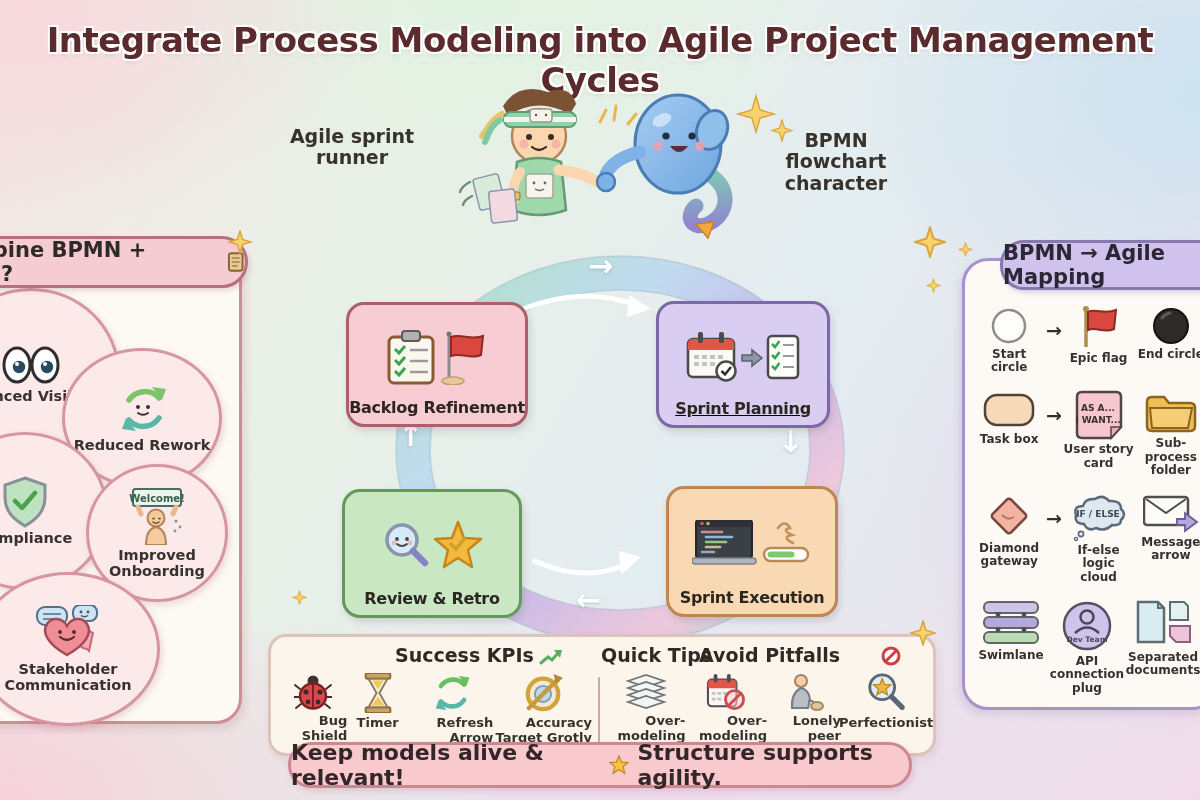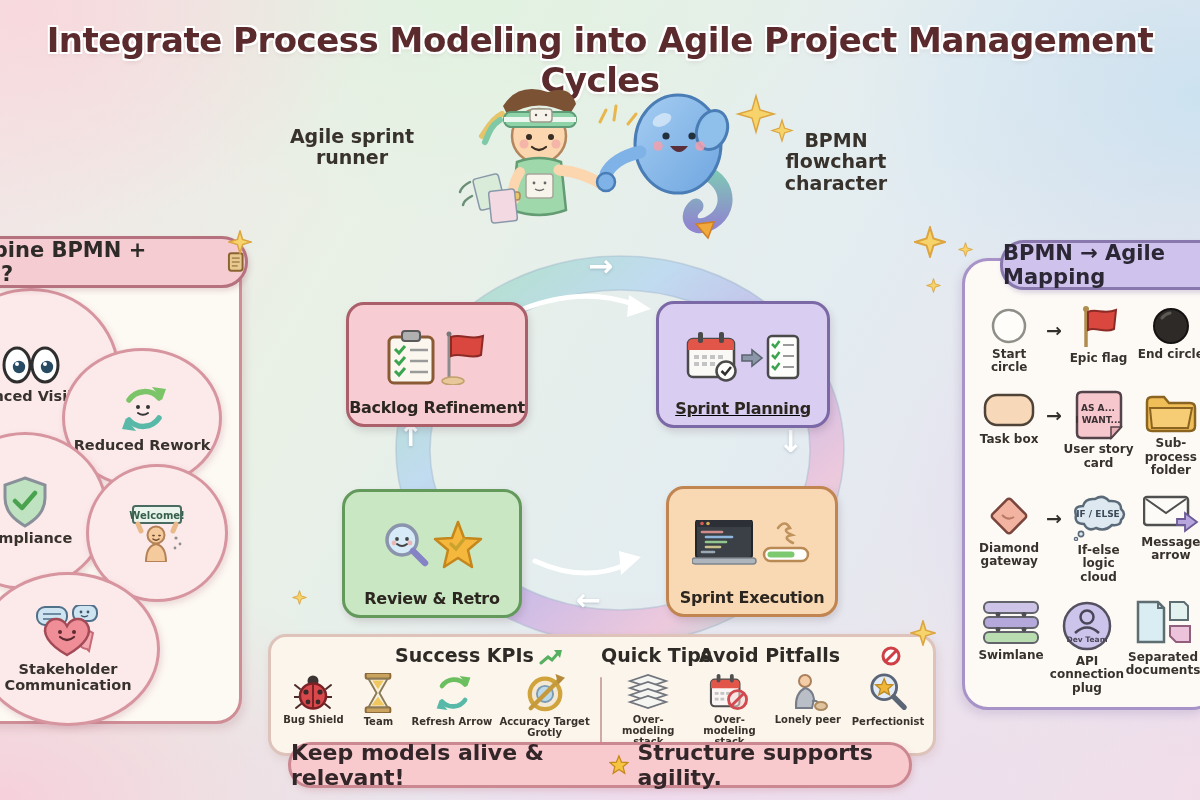--- a/index.html
+++ b/index.html
@@ -45,21 +45,21 @@
   .map-row{display:flex;align-items:flex-start;padding:0 8px;}
   .map-cell{width:76px;display:flex;flex-direction:column;align-items:center;text-align:center;}
   .map-cell .lbl{font-size:12px;margin-top:3px;}
   .map-arrow{width:18px;font-size:19px;font-weight:bold;color:#33302c;margin-top:14px;text-align:center;}
   
   #bpanel{left:268px;top:634px;width:668px;height:122px;background:#fcf5ec;border:3px solid #ddc3ba;border-radius:18px;
     box-shadow:2px 4px 8px rgba(170,120,120,.16);z-index:3;box-sizing:border-box;}
   .bp-head{position:absolute;top:7px;display:flex;align-items:flex-end;gap:5px;font-size:19px;font-weight:bold;color:#2e2a26;}
   #bp-icons{position:absolute;left:8px;top:36px;width:652px;display:flex;align-items:flex-start;}
   .bp-cell{display:flex;flex-direction:column;align-items:center;text-align:center;}
-  .bp-cell .lbl{font-size:10px;margin-top:3px;}
+  .bp-cell .lbl{font-size:13px;margin-top:3px;text-align:right;}
   .bp-div{width:2px;height:68px;background:#cfa9a3;margin:4px 6px 0;border-radius:2px;}
   
   #banner{left:288px;top:742px;width:624px;height:46px;background:#f8c9cd;border:3px solid #cc8891;border-radius:26px;
     display:flex;align-items:center;justify-content:center;gap:8px;font-size:22px;font-weight:bold;color:#332629;z-index:4;
     box-shadow:2px 3px 6px rgba(190,110,125,.25);box-sizing:border-box;}
 </style>
 </head>
 <body>
 
 <div id="stage">
@@ -315,20 +315,21 @@
       <path d="M24.5 31 q1 1.5 2 0 M30.5 31 q1 1.5 2 0" stroke="#6b4a2e" stroke-width="1.4" fill="none"></path>
       <path d="M25 35 Q28 37.5 31 35" stroke="#6b4a2e" stroke-width="1.6" fill="none" stroke-linecap="round"></path>
       <path d="M18 58 Q18 42 28 40 Q38 42 38 58 Z" fill="#f5cb9e" stroke="#b48256" stroke-width="2"></path>
       <g fill="#8f8f8f">
           <circle cx="48" cy="34" r="1.6"></circle>
           <circle cx="52" cy="40" r="1.4"></circle>
           <circle cx="47" cy="44" r="1.4"></circle>
         </g>
     </svg>
 
+    <div class="lbl">Improved Onboarding</div>
   </div>
 
   <div class="abs bub" style="left:-24px;top:572px;width:170px;height:140px;">
     <svg width="66" height="54" viewBox="0 0 66 54">
       <rect x="2" y="2" width="30" height="18" rx="8" fill="#cfe4f1" stroke="#51708a" stroke-width="2"></rect>
       <g stroke="#6d8aa2" stroke-width="2">
           <path d="M8 9 H26"></path>
           <path d="M8 14 H20"></path>
         </g>
       <rect x="38" y="0" width="24" height="16" rx="7" fill="#cfe4f1" stroke="#51708a" stroke-width="2"></rect>
@@ -508,21 +509,21 @@
       </div>
 
       <div class="bp-cell" style="width:64px;">
         <svg width="34" height="40" viewBox="0 0 34 42">
           <rect x="4" y="0" width="26" height="6" rx="2" fill="#caa35f" stroke="#8c6a3a" stroke-width="2"></rect>
           <rect x="4" y="36" width="26" height="6" rx="2" fill="#caa35f" stroke="#8c6a3a" stroke-width="2"></rect>
           <path d="M7 6 H27 L18.5 21 L27 36 H7 L15.5 21 Z" fill="#f5efdd" stroke="#8c7a55" stroke-width="2"></path>
           <polygon points="11,8 23,8 17,17" fill="#f0c75e"></polygon>
             <polygon points="10,34 24,34 17,25" fill="#f0c75e"></polygon>
         </svg>
-        <div class="lbl">Team</div>
+        <div class="lbl">Timer</div>
       </div>
 
       <div class="bp-cell" style="width:90px;">
         <svg width="40" height="40" viewBox="0 0 52 52">
           <path d="M13 17 A19 19 0 0 1 43 15" stroke="#6cbf5f" stroke-width="6" fill="none" stroke-linecap="round"></path>
           <polygon points="46,17 36,4 50,6" fill="#6cbf5f"></polygon>
           <path d="M43 35 A19 19 0 0 1 13 37" stroke="#58b9a8" stroke-width="6" fill="none" stroke-linecap="round"></path>
           <polygon points="10,35 20,48 6,46" fill="#58b9a8"></polygon>
         </svg>
         <div class="lbl">Refresh Arrow</div>

